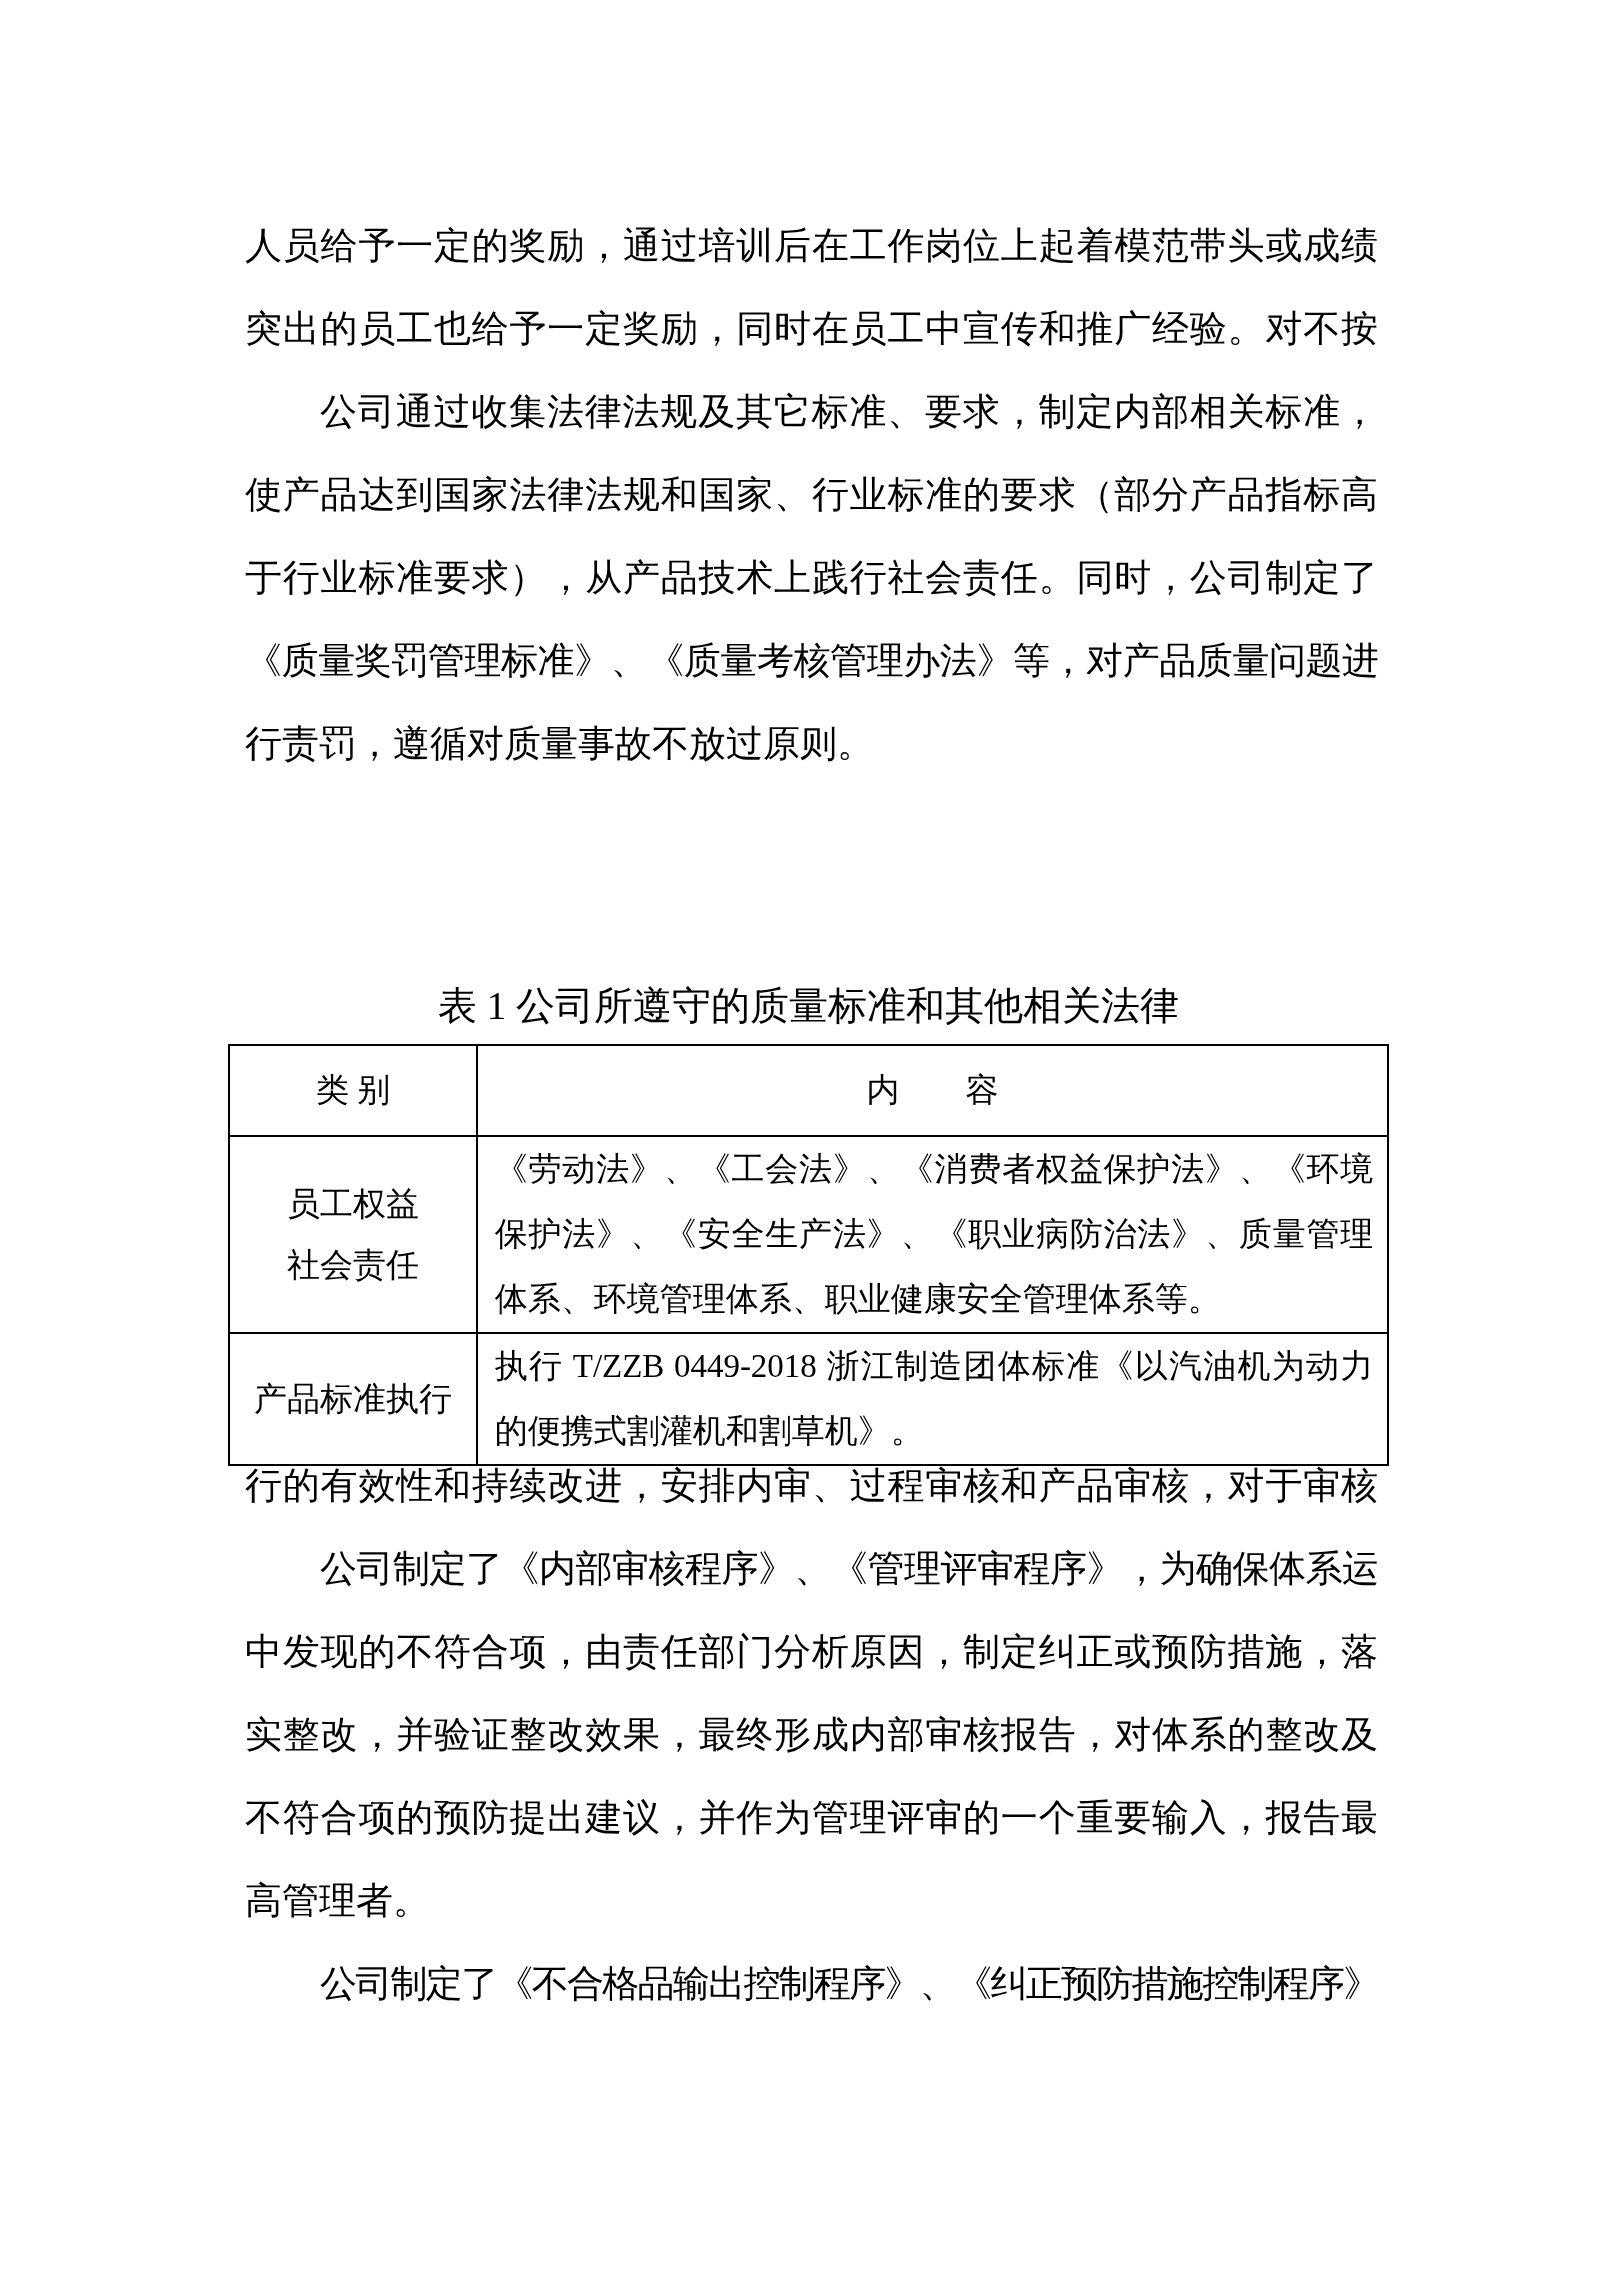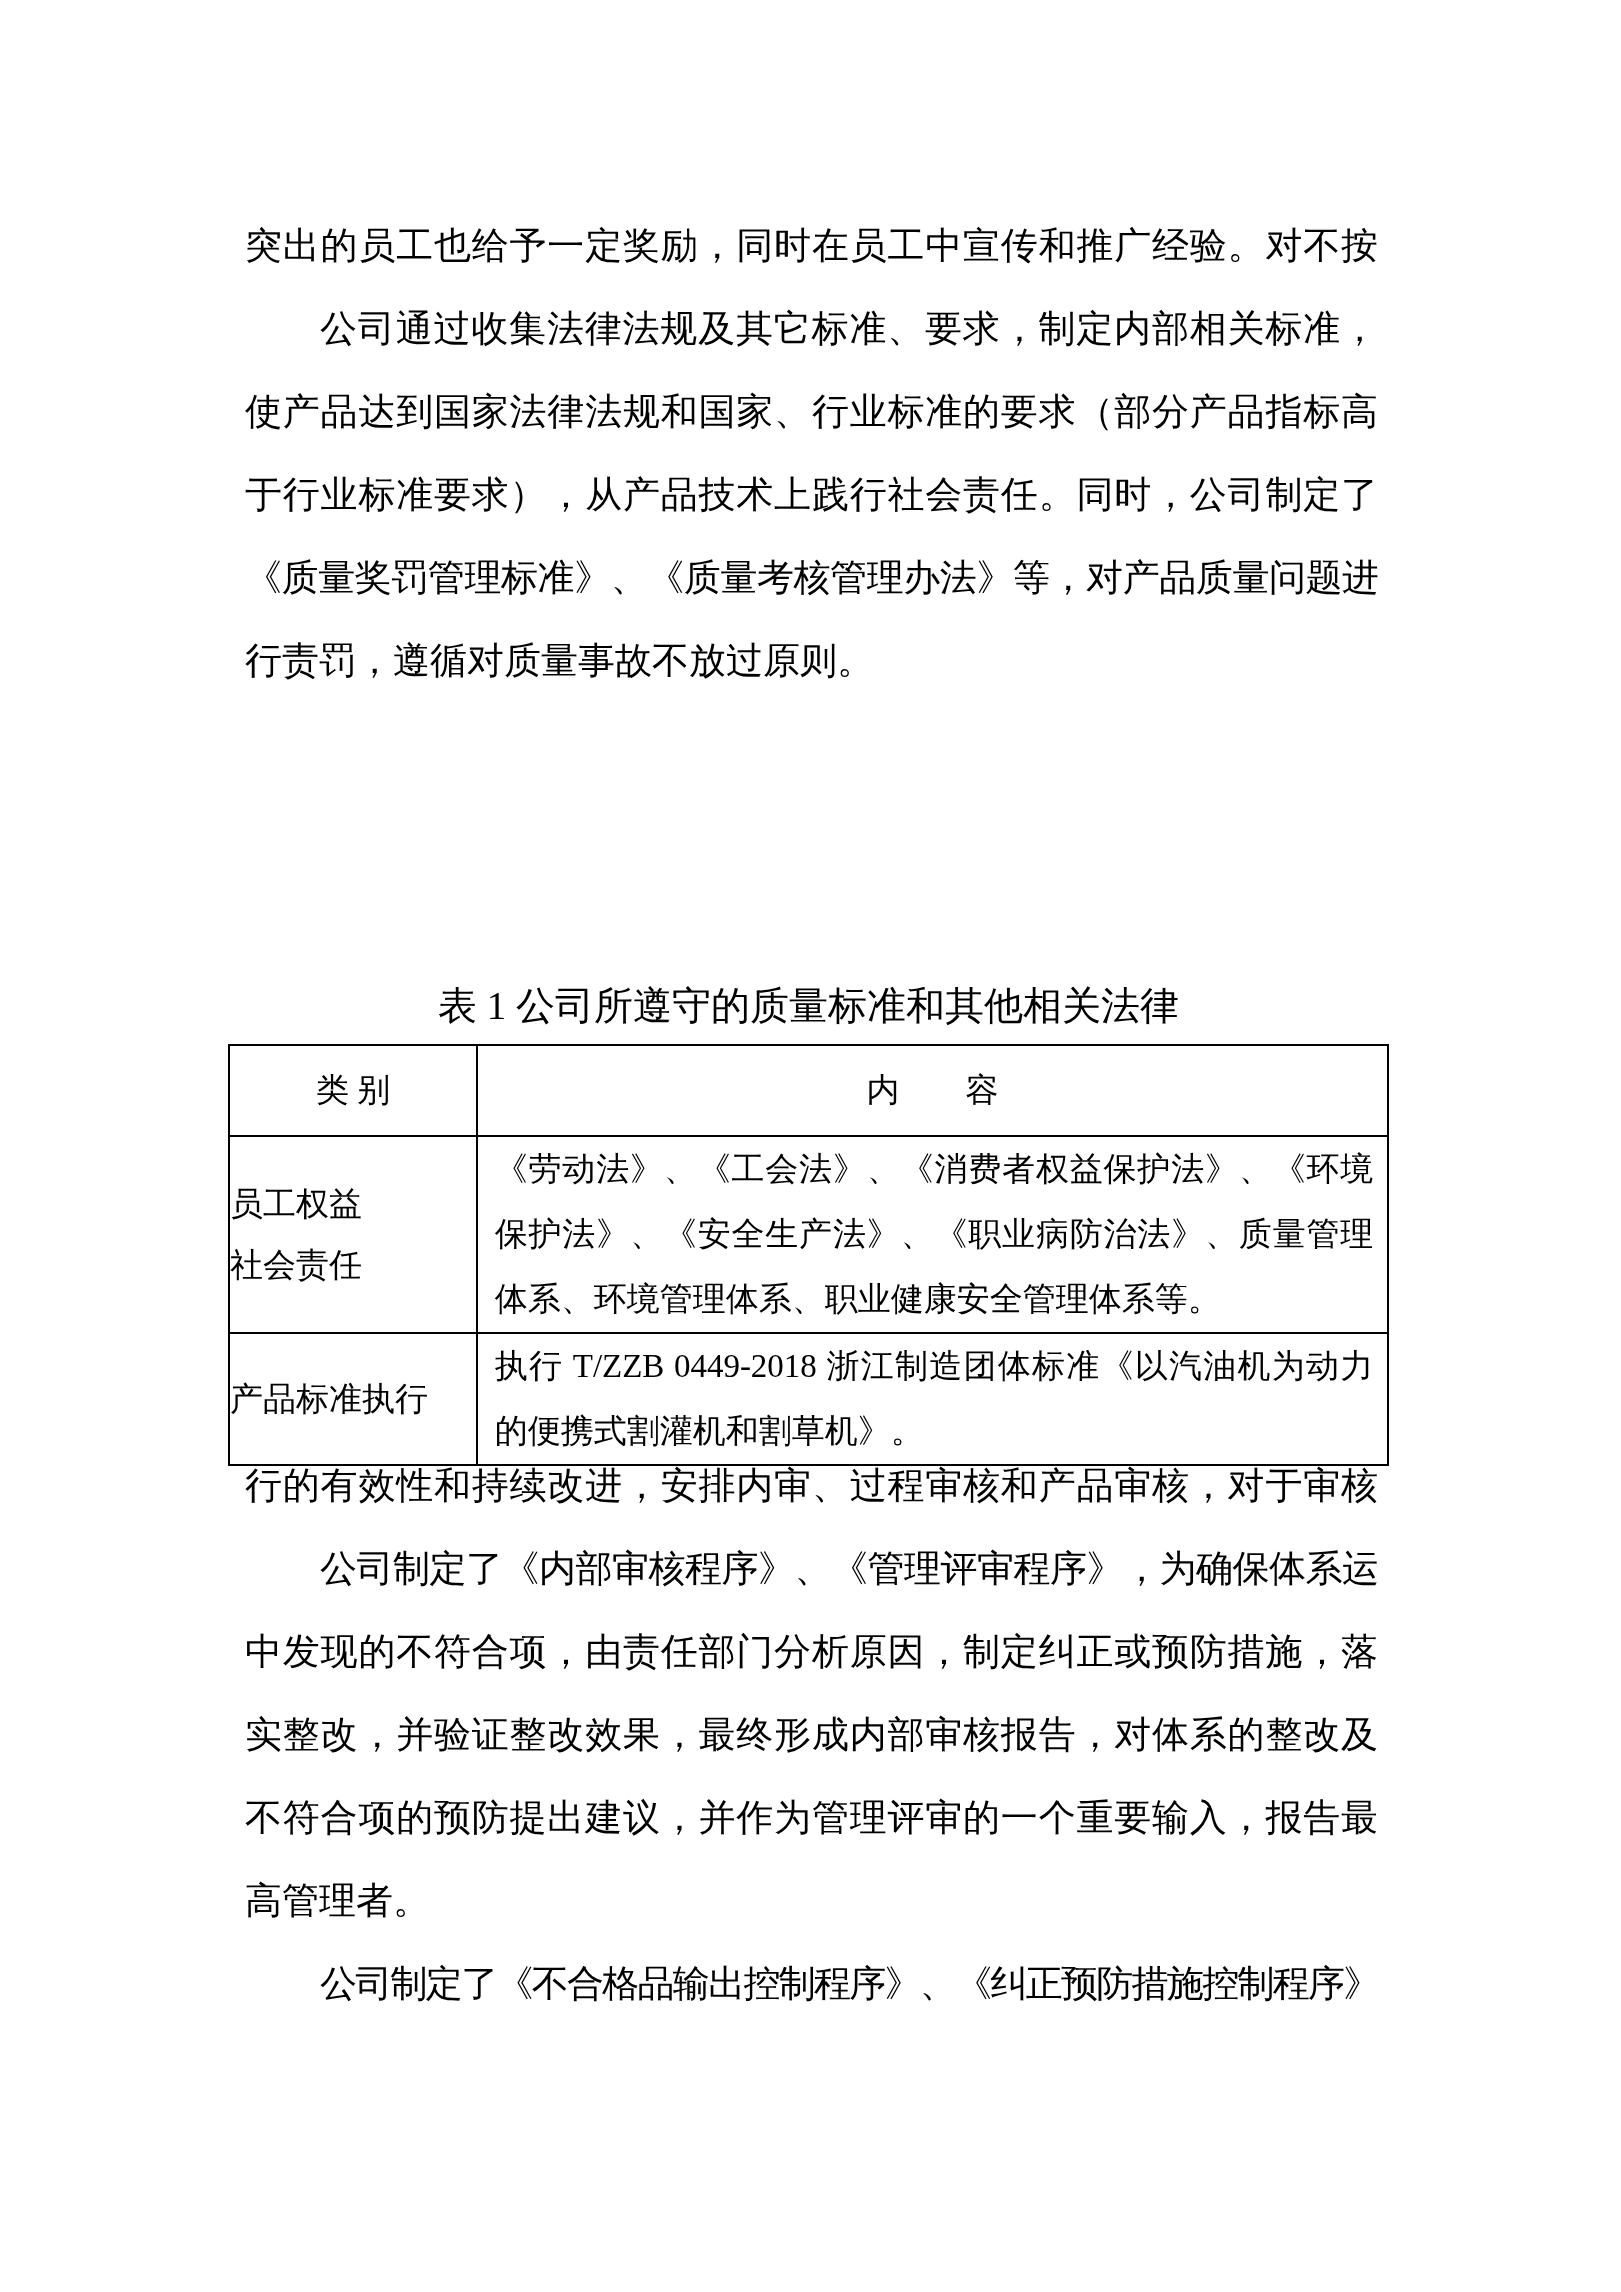--- a/index.html
+++ b/index.html
@@ -57,22 +57,22 @@
   }
   .doc-table td {
     border: 2.9px solid #000000;
     font-size: 33px;
     line-height: 65px;
     vertical-align: middle;
     overflow: hidden;
   }
   .doc-table td.cat {
     width: 222px;
-    text-align: left;
-    padding: 0 0;
+    text-align: center;
+    padding: 0 14px;
   }
   .doc-table td.cont {
     padding: 0 13.7px 0 16.7px;
     text-align: justify;
   }
   .doc-table tr.hdr td {
     height: 57px;
     text-align: center;
     font-size: 33px;
     padding: 12px;
@@ -80,20 +80,21 @@
   .doc-table tr.r1 td { height: 188px; }
   .doc-table tr.r2 td { height: 120px; }
   .cat-line { display: block; line-height: 61px; }
 </style>
 </head>
 <body>
 
 <div class="page">
 
   <div class="text-block" id="block-before-table">
+      <div class="line justify">人员给予一定的奖励，通过培训后在工作岗位上起着模范带头或成绩</div>
       <div class="line justify">突出的员工也给予一定奖励，同时在员工中宣传和推广经验。对不按</div>
       <div class="line justify indent">公司通过收集法律法规及其它标准、要求，制定内部相关标准，</div>
       <div class="line justify">使产品达到国家法律法规和国家、行业标准的要求（部分产品指标高</div>
       <div class="line justify">于行业标准要求），从产品技术上践行社会责任。同时，公司制定了</div>
       <div class="line justify t1">《质量奖罚管理标准》、《质量考核管理办法》等，对产品质量问题进</div>
       <div class="line">行责罚，遵循对质量事故不放过原则。</div>
     </div>
 
   <div class="table-caption">表 1 公司所遵守的质量标准和其他相关法律</div>
 

